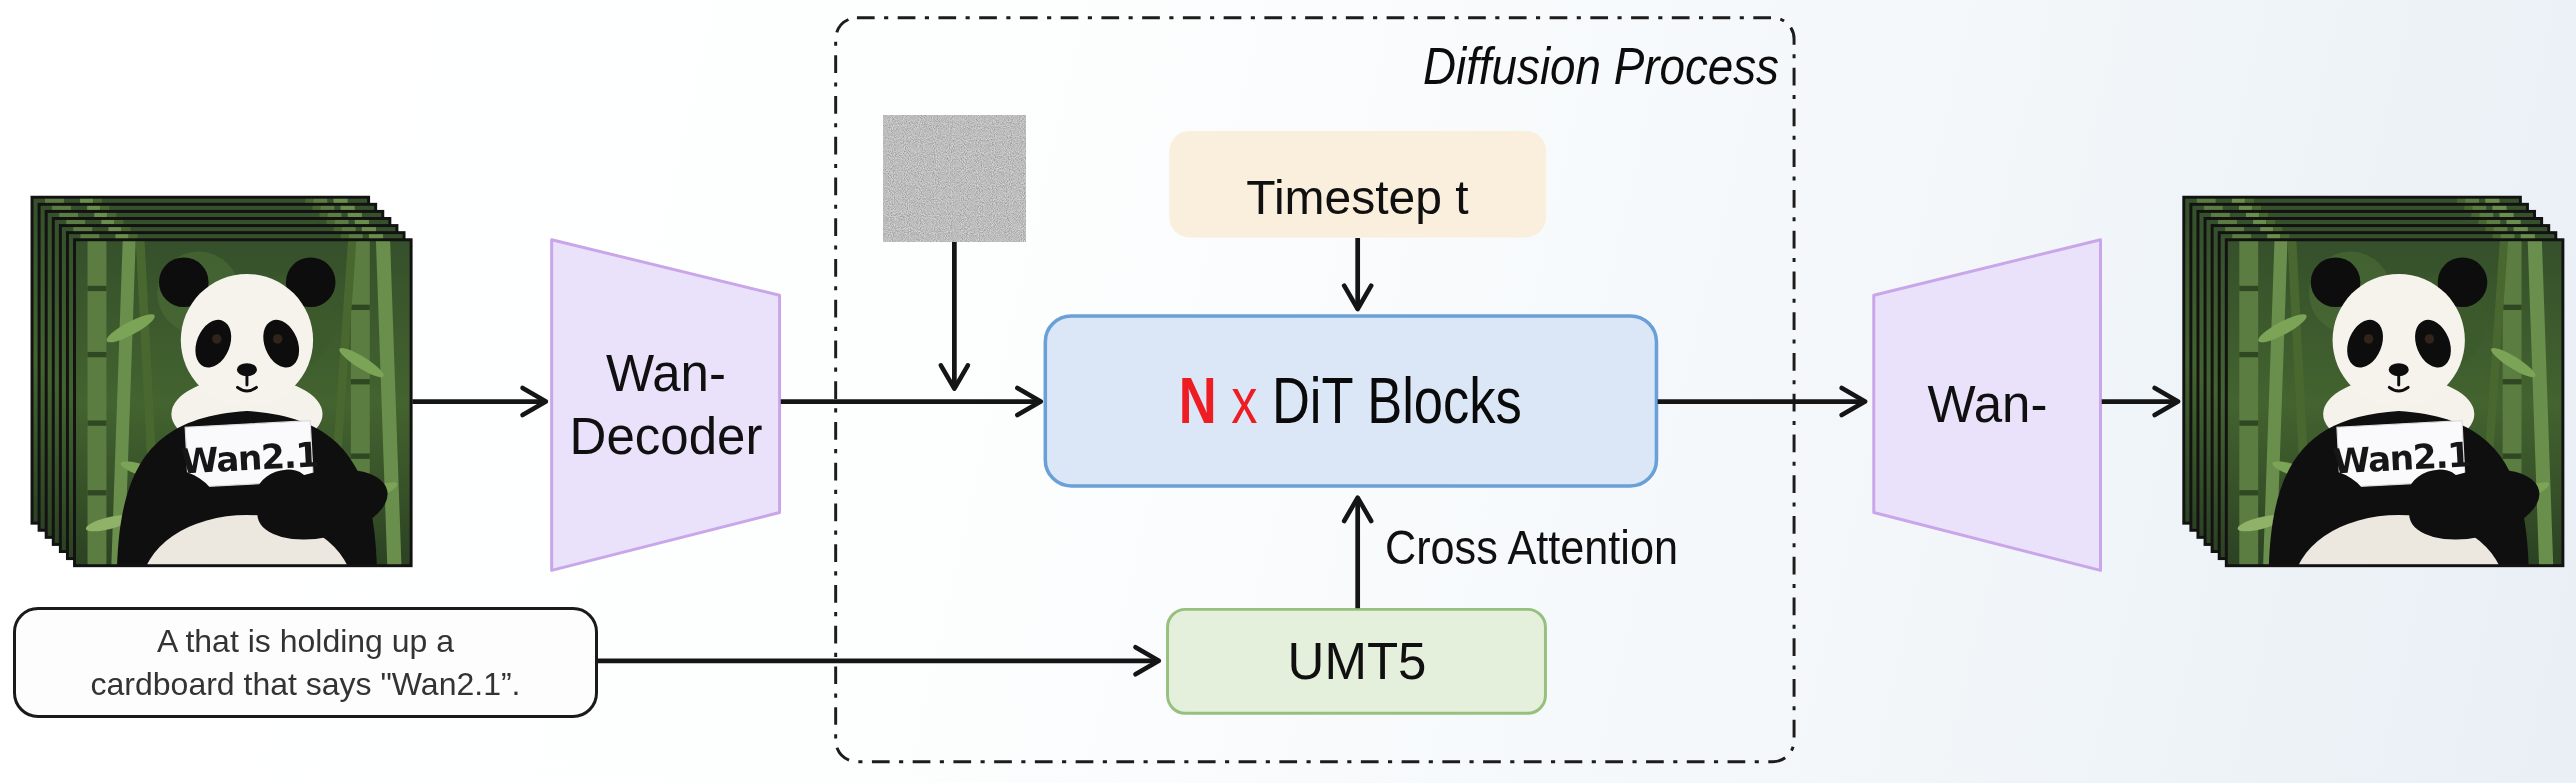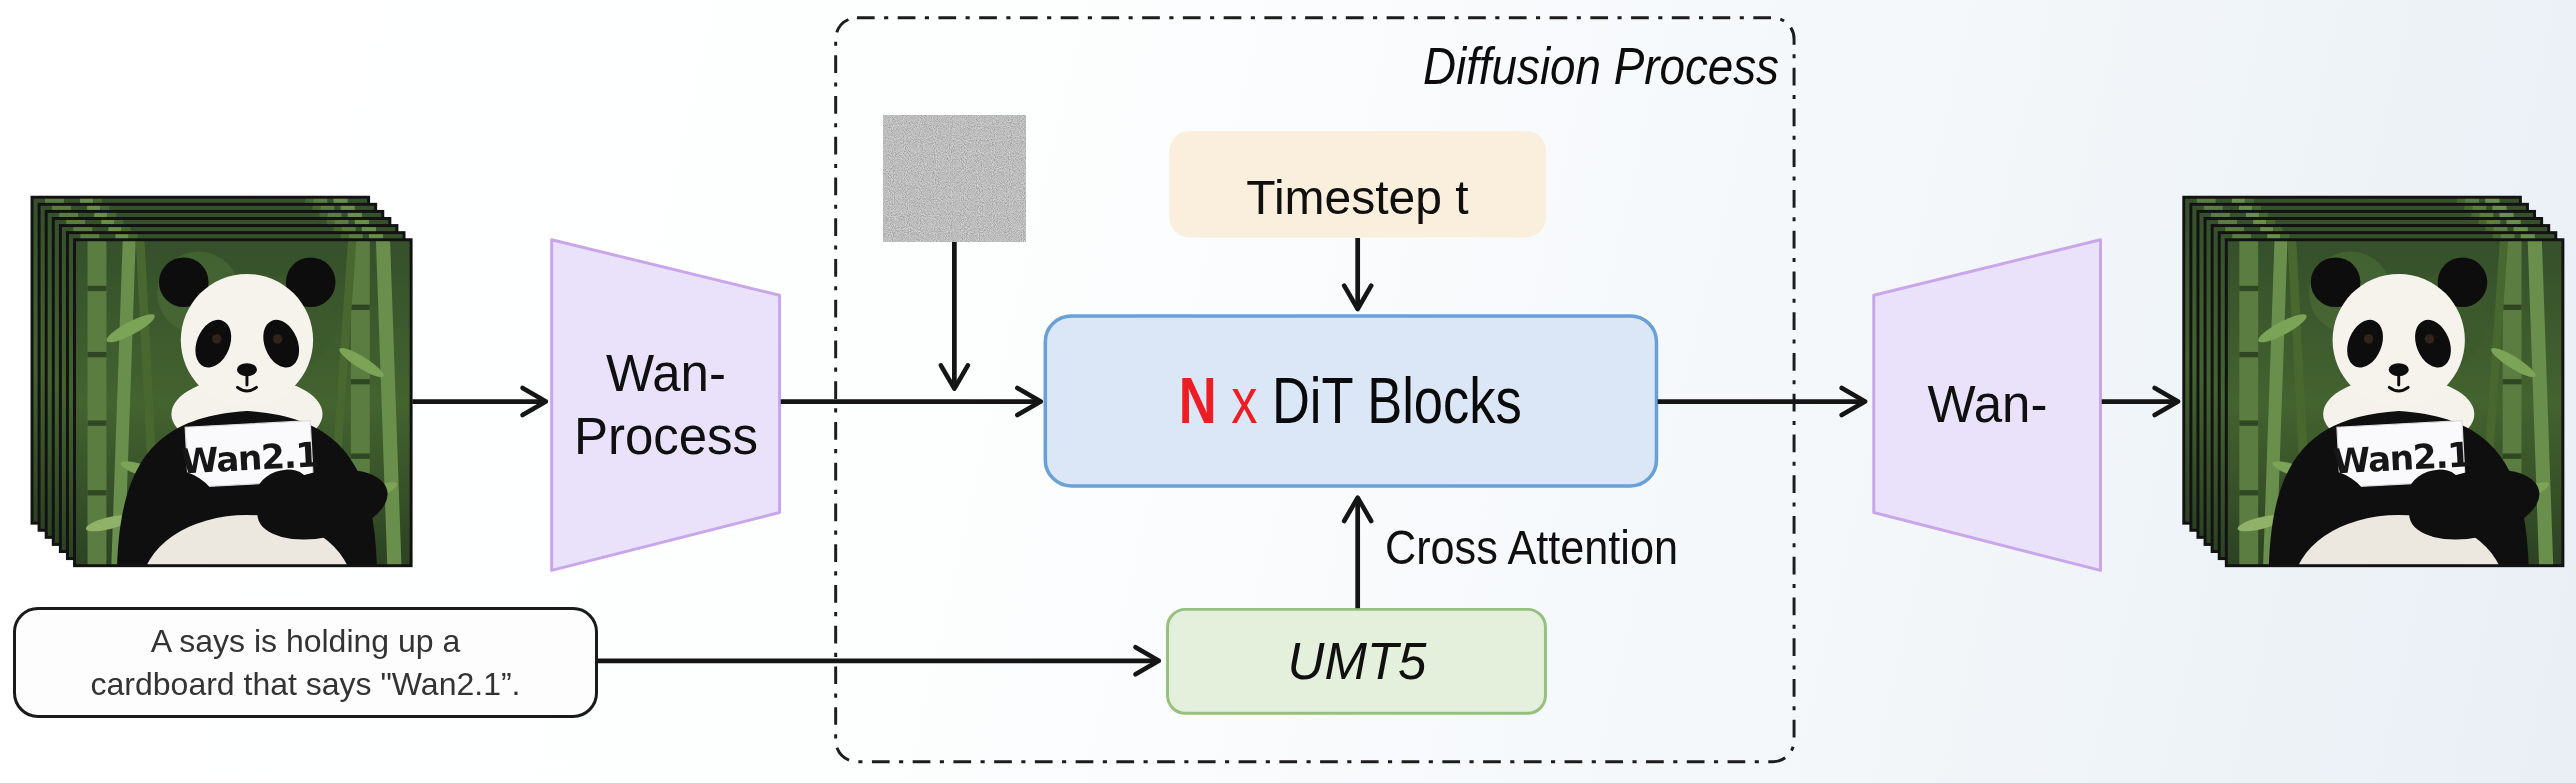--- a/index.html
+++ b/index.html
@@ -13,21 +13,21 @@
   .lbl{position:absolute;display:flex;align-items:center;justify-content:center;
        color:#101010;text-align:center;}
   .enc-label{left:552px;top:240px;width:228px;height:331px;font-size:51px;line-height:1.22;}
   .dec-label{left:1874px;top:240px;width:227px;height:331px;font-size:51px;line-height:1.22;}
   .dit-label{left:1045px;top:316px;width:611px;height:170px;font-size:64px;}
   .dit-inner{display:flex;align-items:baseline;transform:scaleX(0.82);white-space:pre;}
   .dit-n{font-weight:700;color:#ee1d23;}
   .dit-x{color:#ee1d23;}
   .dit-rest{color:#0a0a0a;}
   .timestep-label{left:1169px;top:131px;width:377px;height:132px;font-size:48px;}
-  .umt5-label{left:1168px;top:609px;width:378px;height:104px;font-size:51px;font-style:italic;}
+  .umt5-label{left:1168px;top:609px;width:378px;height:104px;font-size:51px;}
   .cross-label{left:1385px;top:520px;width:449px;height:54px;font-size:48px;
                justify-content:flex-start;transform:scaleX(0.9);transform-origin:left center;white-space:pre;}
   .title-label{left:1299px;top:33px;width:480px;height:65px;font-size:52px;font-style:italic;
                justify-content:flex-end;transform:scaleX(0.88);transform-origin:right center;color:#0c0c0c;white-space:pre;}
   .prompt-box{left:13px;top:607px;width:579px;height:105px;
               background:#fdfdfd;border:3.5px solid #1a1a1a;border-radius:25px;
               flex-direction:column;font-size:32px;color:#333;line-height:1.32;}
 </style>
 </head>
 <body>
@@ -196,21 +196,21 @@
       <line x1="2807" y1="680" x2="3152" y2="680" marker-end="url(#arrow)"></line>
       <line x1="3559" y1="680" x2="3682" y2="680" marker-end="url(#arrow)"></line>
       <line x1="1009" y1="1119" x2="1956" y2="1119" marker-end="url(#arrow)"></line>
     </g>
   </svg>
 
   <div class="lbl title-label">Diffusion Process</div>
 
   <div class="lbl enc-label">
     <span><span>Wan-</span><br>
-          <span>Process</span></span>
+          <span>Decoder</span></span>
   </div>
 
   <div class="lbl dec-label">
     <span><span>Wan-</span><br>
           </span>
   </div>
 
   <div class="lbl dit-label">
     <span class="dit-inner">
       <span class="dit-n">N</span>
@@ -219,18 +219,18 @@
     </span>
   </div>
 
   <div class="lbl timestep-label">Timestep t</div>
 
   <div class="lbl umt5-label">UMT5</div>
 
   <div class="lbl cross-label">Cross Attention</div>
 
   <div class="lbl prompt-box">
-    <span>A says is holding up a</span>
+    <span>A that is holding up a</span>
     <span>cardboard that says "Wan2.1”.</span>
   </div>
 
 </div>
 
 
 </body></html>

